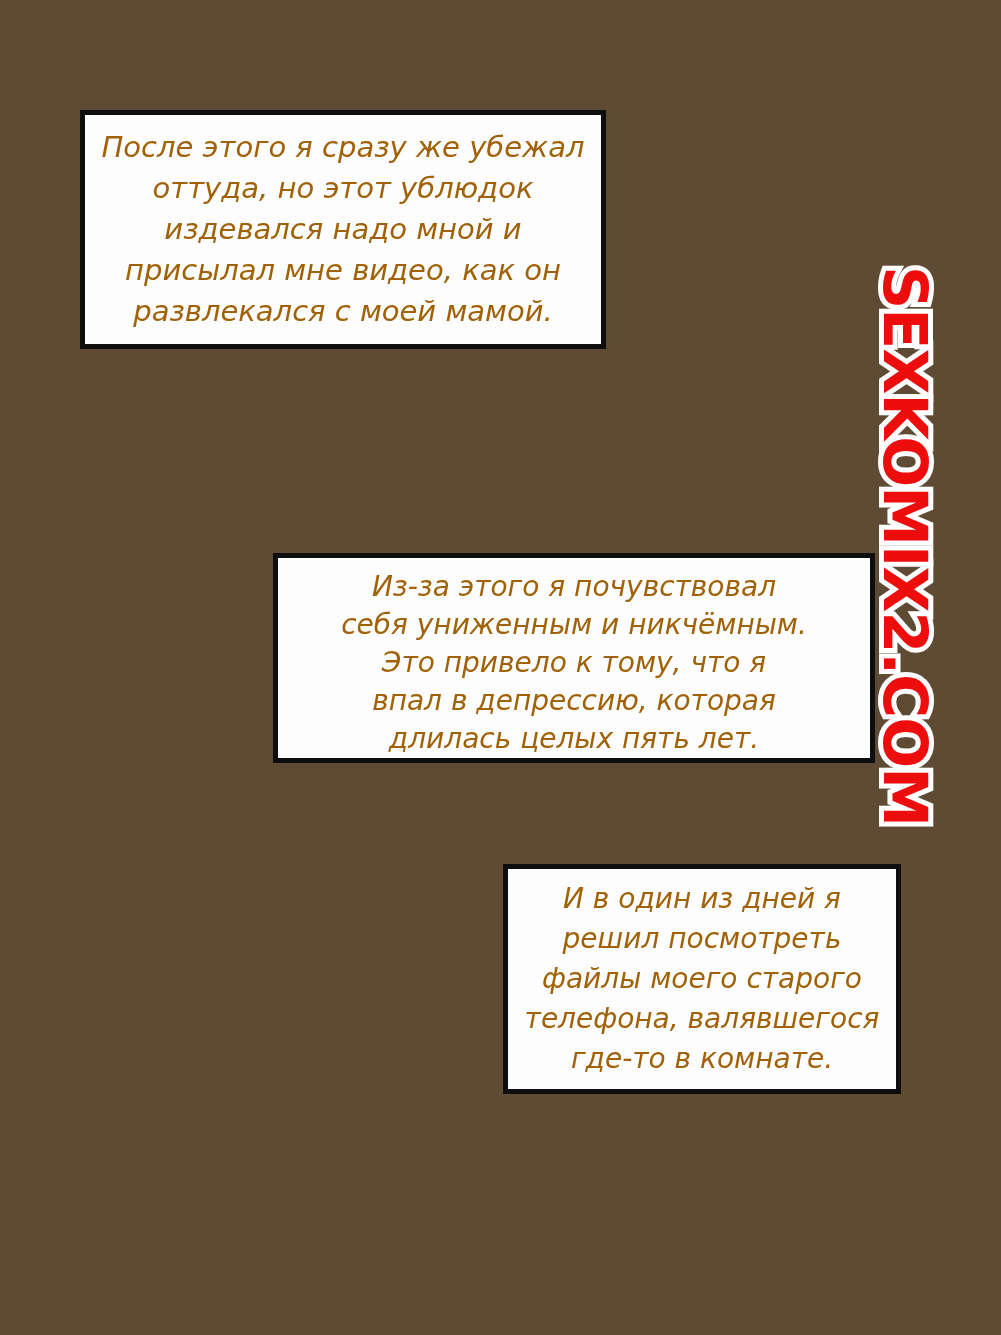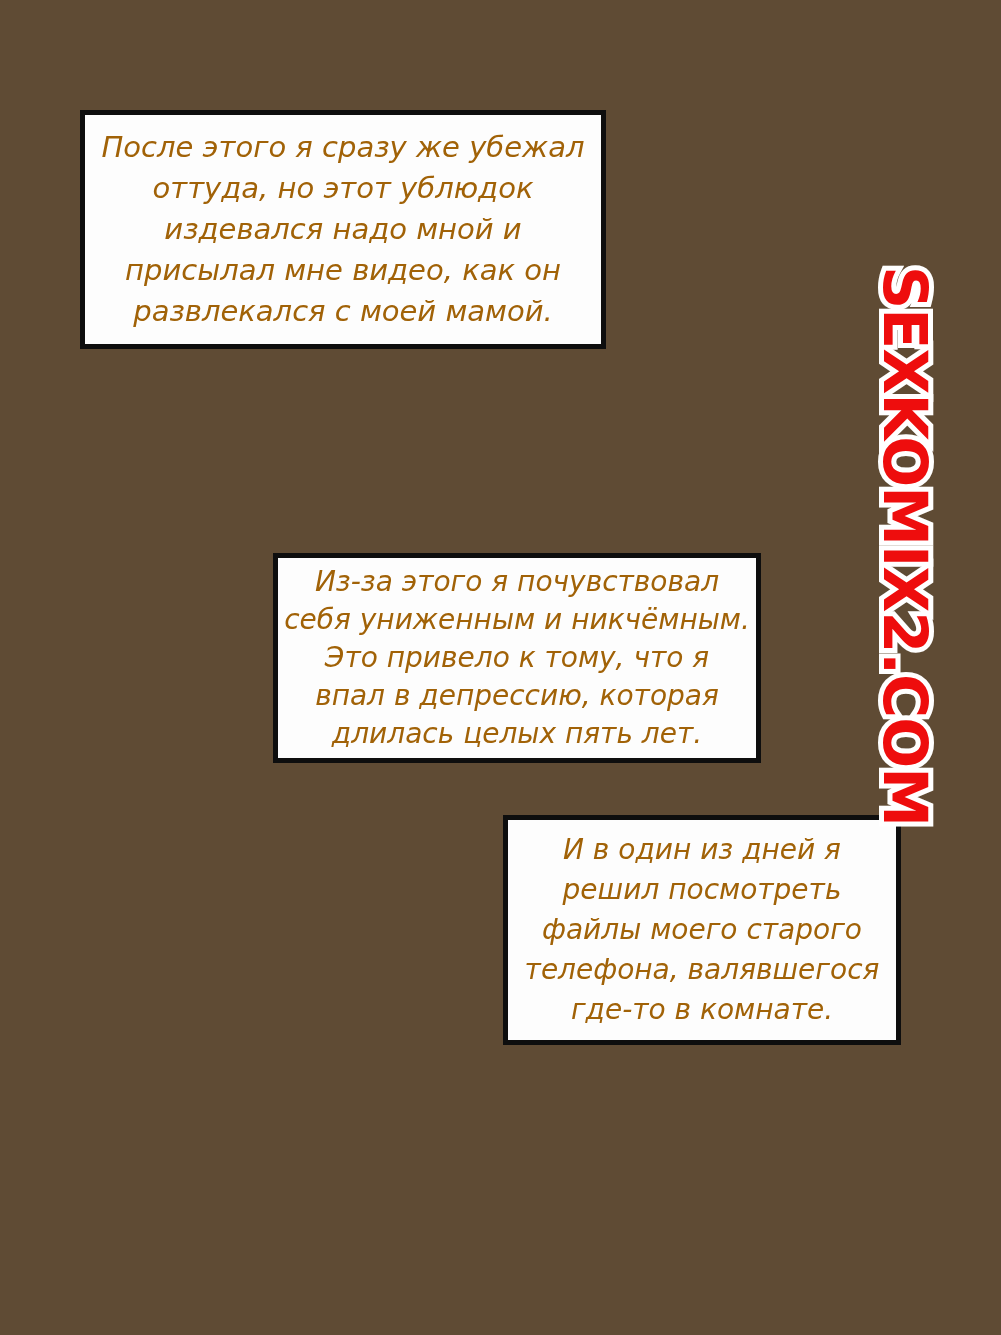--- a/index.html
+++ b/index.html
@@ -28,23 +28,23 @@
   .caption {
     margin: 0;
     padding: 0 6px;
     white-space: pre-line;
     color: #a16207;
     font-style: italic;
     font-family: "DejaVu Sans", sans-serif;
   }
   .panel-1 { left: 80px;  top: 110px; width: 526px; height: 239px; }
   .panel-1 .caption { font-size: 29px; line-height: 41px; }
-  .panel-2 { left: 273px; top: 553px; width: 488px; height: 210px; }
+  .panel-2 { left: 273px; top: 553px; width: 602px; height: 210px; align-items: flex-end; }
   .panel-2 .caption { font-size: 28px; line-height: 38px; }
-  .panel-3 { left: 503px; top: 815px; width: 398px; height: 230px; }
+  .panel-3 { left: 503px; top: 864px; width: 398px; height: 230px; }
   .panel-3 .caption { font-size: 28px; line-height: 40px; }
 
   .watermark {
     position: absolute;
     left: 872px;
     top: 266px;
     width: 70px;
     height: 520px;
   }
   .watermark span {

